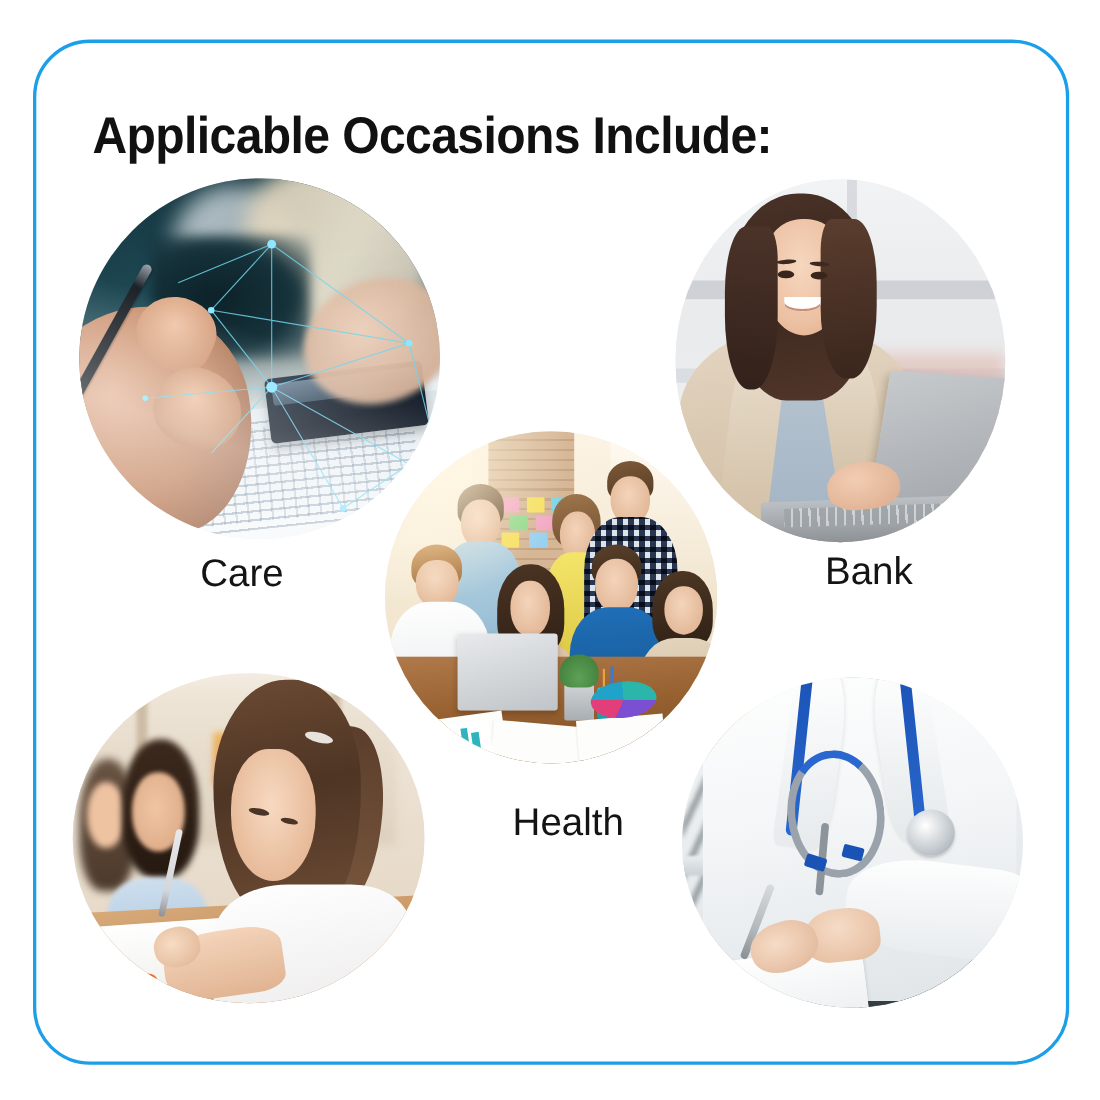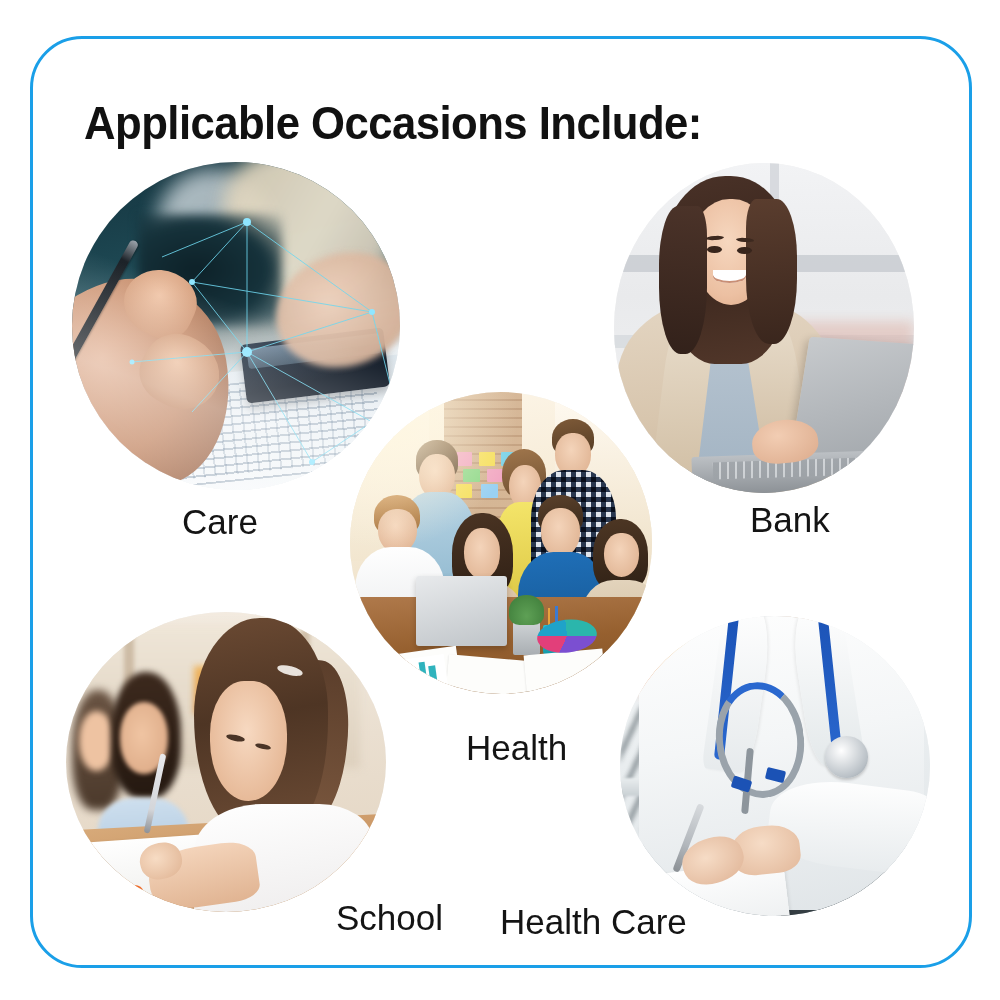--- a/index.html
+++ b/index.html
@@ -506,21 +506,20 @@
         <div class="sc-shirt"></div>
         <div class="sc-arm"></div>
         <div class="sc-pencil"></div>
         <div class="sc-hand"></div>
         <div class="sc-foam sc-f1"></div>
         <div class="sc-foam sc-f2"></div>
         <div class="sc-foam sc-f3"></div>
         <div class="sc-foam sc-f4"></div>
       </div>
     </div>
-    <div class="caption" style="left:270px;top:286px;">School</div>
   </div>
 
   <div class="tile" style="left:620px;top:616px;">
     <div class="circle" id="health-circle">
       <div class="scene">
         <div class="hc-bg"></div>
         <div class="hc-warm"></div>
         <div class="hc-chair"></div>
         <div class="hc-deskL"></div>
         <div class="hc-glass"></div>
@@ -537,16 +536,15 @@
         <div class="hc-clipA"></div>
         <div class="hc-clipB"></div>
         <div class="hc-bell"></div>
         <div class="hc-sleeve"></div>
         <div class="hc-paper"></div>
         <div class="hc-handR"></div>
         <div class="hc-pen"></div>
         <div class="hc-handL"></div>
       </div>
     </div>
-    <div class="caption" style="left:-120px;top:286px;">Health Care</div>
   </div>
 
 </div>
 
 </body></html>

